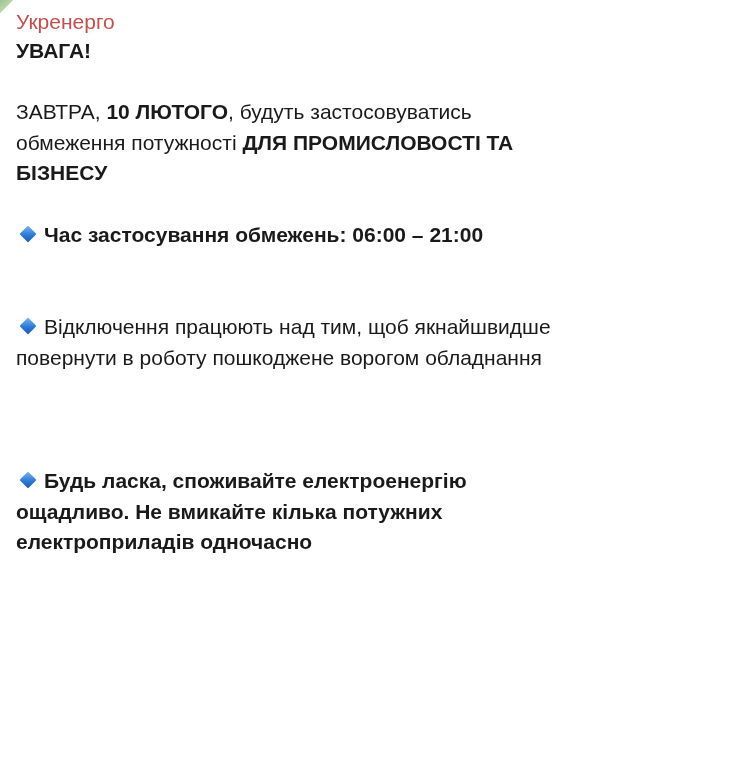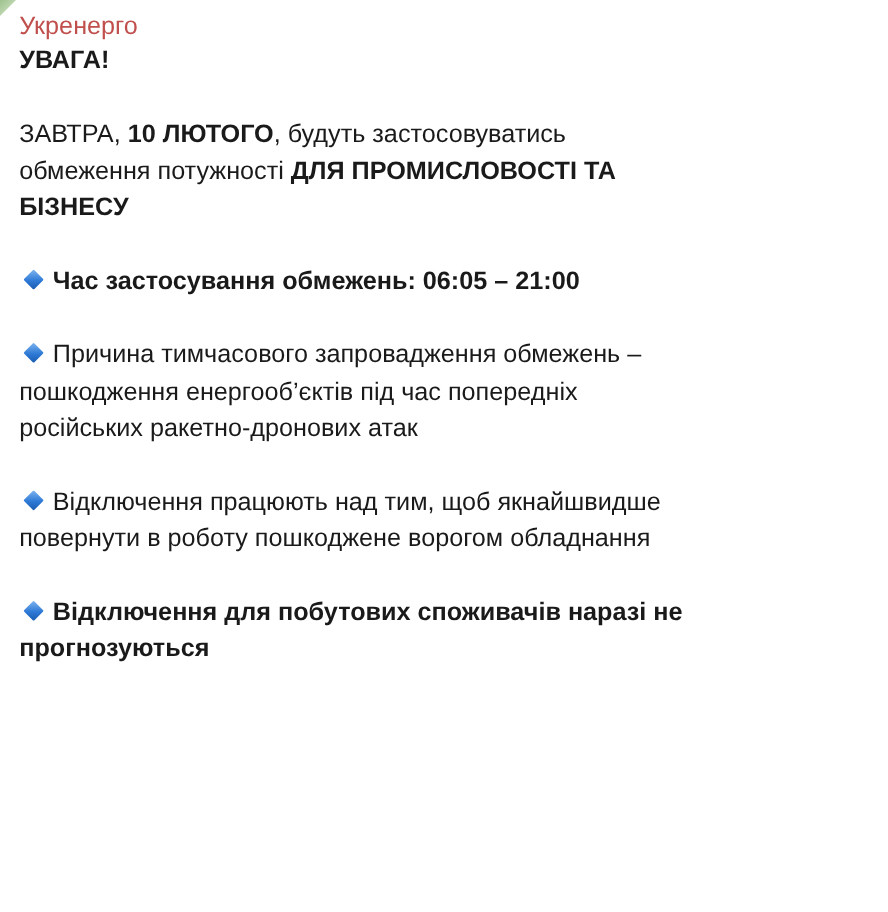--- a/index.html
+++ b/index.html
@@ -25,23 +25,22 @@
 <body>
 
 <div class="bubble">
   <div class="corner"></div>
   <div class="content">
     <div class="sender">Укренерго</div>
     <div class="title">УВАГА!</div>
     <div class="gap"></div>
     <p><span>ЗАВТРА, </span><b>10 ЛЮТОГО</b><span>, будуть застосовуватись обмеження потужності </span><b>ДЛЯ ПРОМИСЛОВОСТІ ТА БІЗНЕСУ</b></p>
     <div class="gap"></div>
-    <p><span class="dia"></span><b>Час застосування обмежень: 06:05 – 21:00</b></p>
+    <p><span class="dia"></span><b>Час застосування обмежень: 06:00 – 21:00</b></p>
     <div class="gap"></div>
-    <p><span class="dia"></span><span>Причина тимчасового запровадження обмежень – пошкодження енергооб’єктів під час попередніх російських ракетно-дронових атак</span></p>
     <div class="gap"></div>
     <p><span class="dia"></span><span>Відключення працюють над тим, щоб якнайшвидше повернути в роботу пошкоджене ворогом обладнання</span></p>
     <div class="gap"></div>
-    <p><span class="dia"></span><b>Відключення для побутових споживачів наразі не прогнозуються</b></p>
     <div class="gap"></div>
     <div class="gap"></div>
+    <p><span class="dia"></span><b>Будь ласка, споживайте електроенергію ощадливо. Не вмикайте кілька потужних електроприладів одночасно</b></p>
   </div>
 </div>
 
 </body></html>

